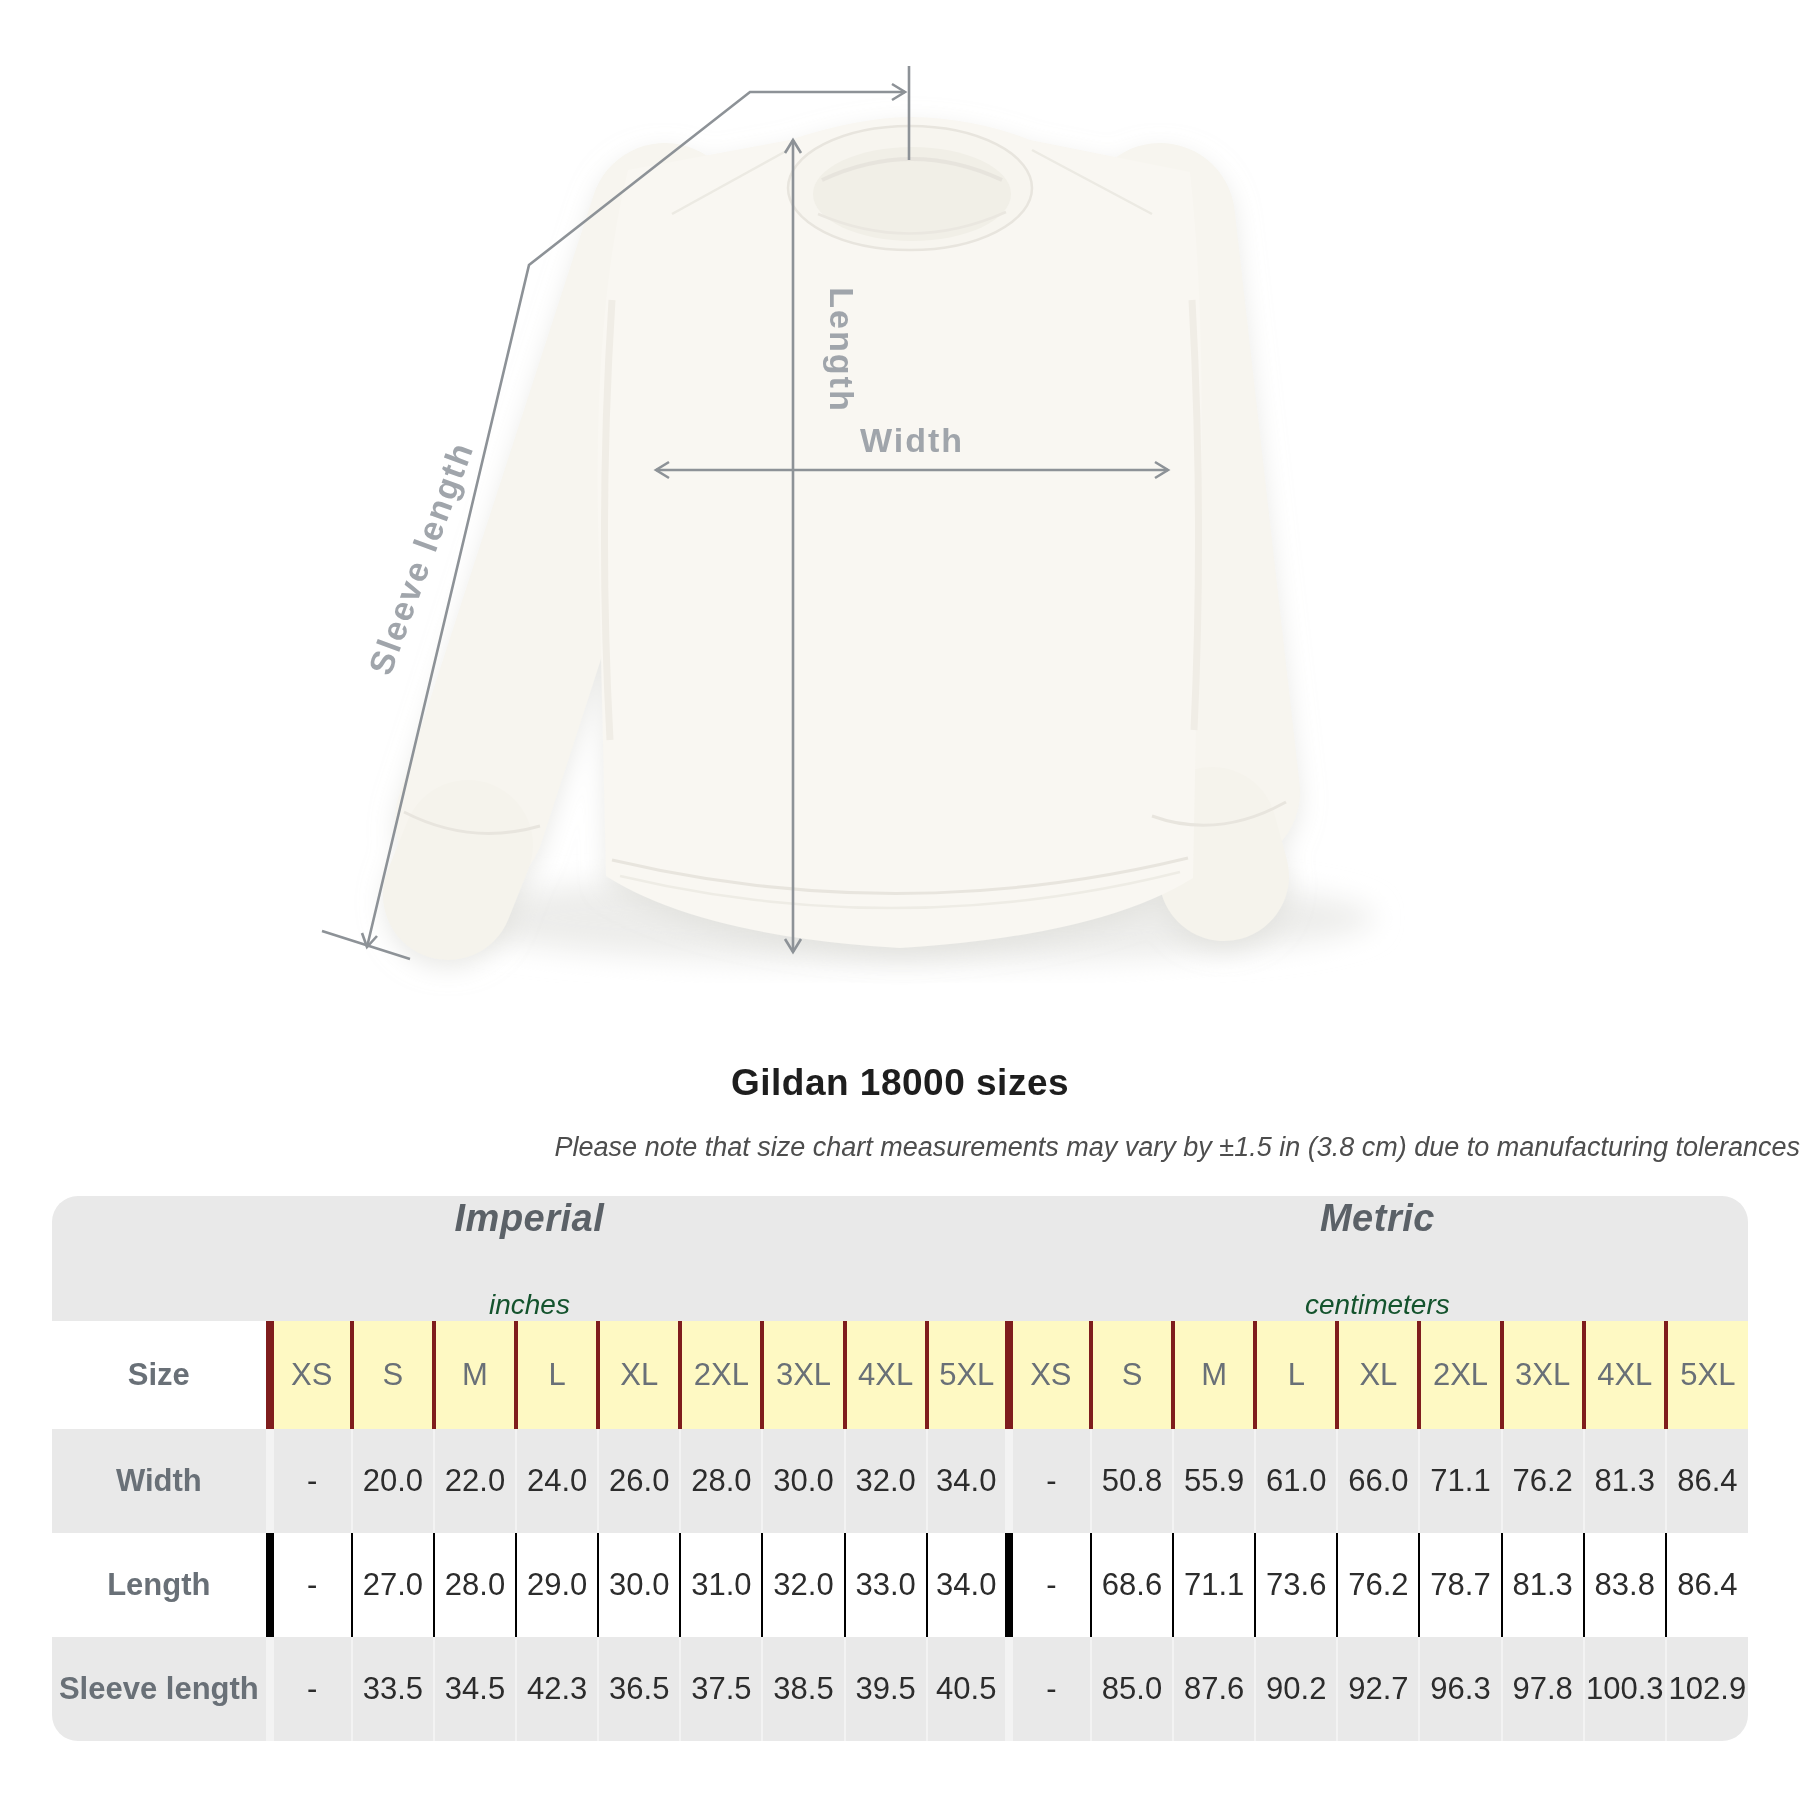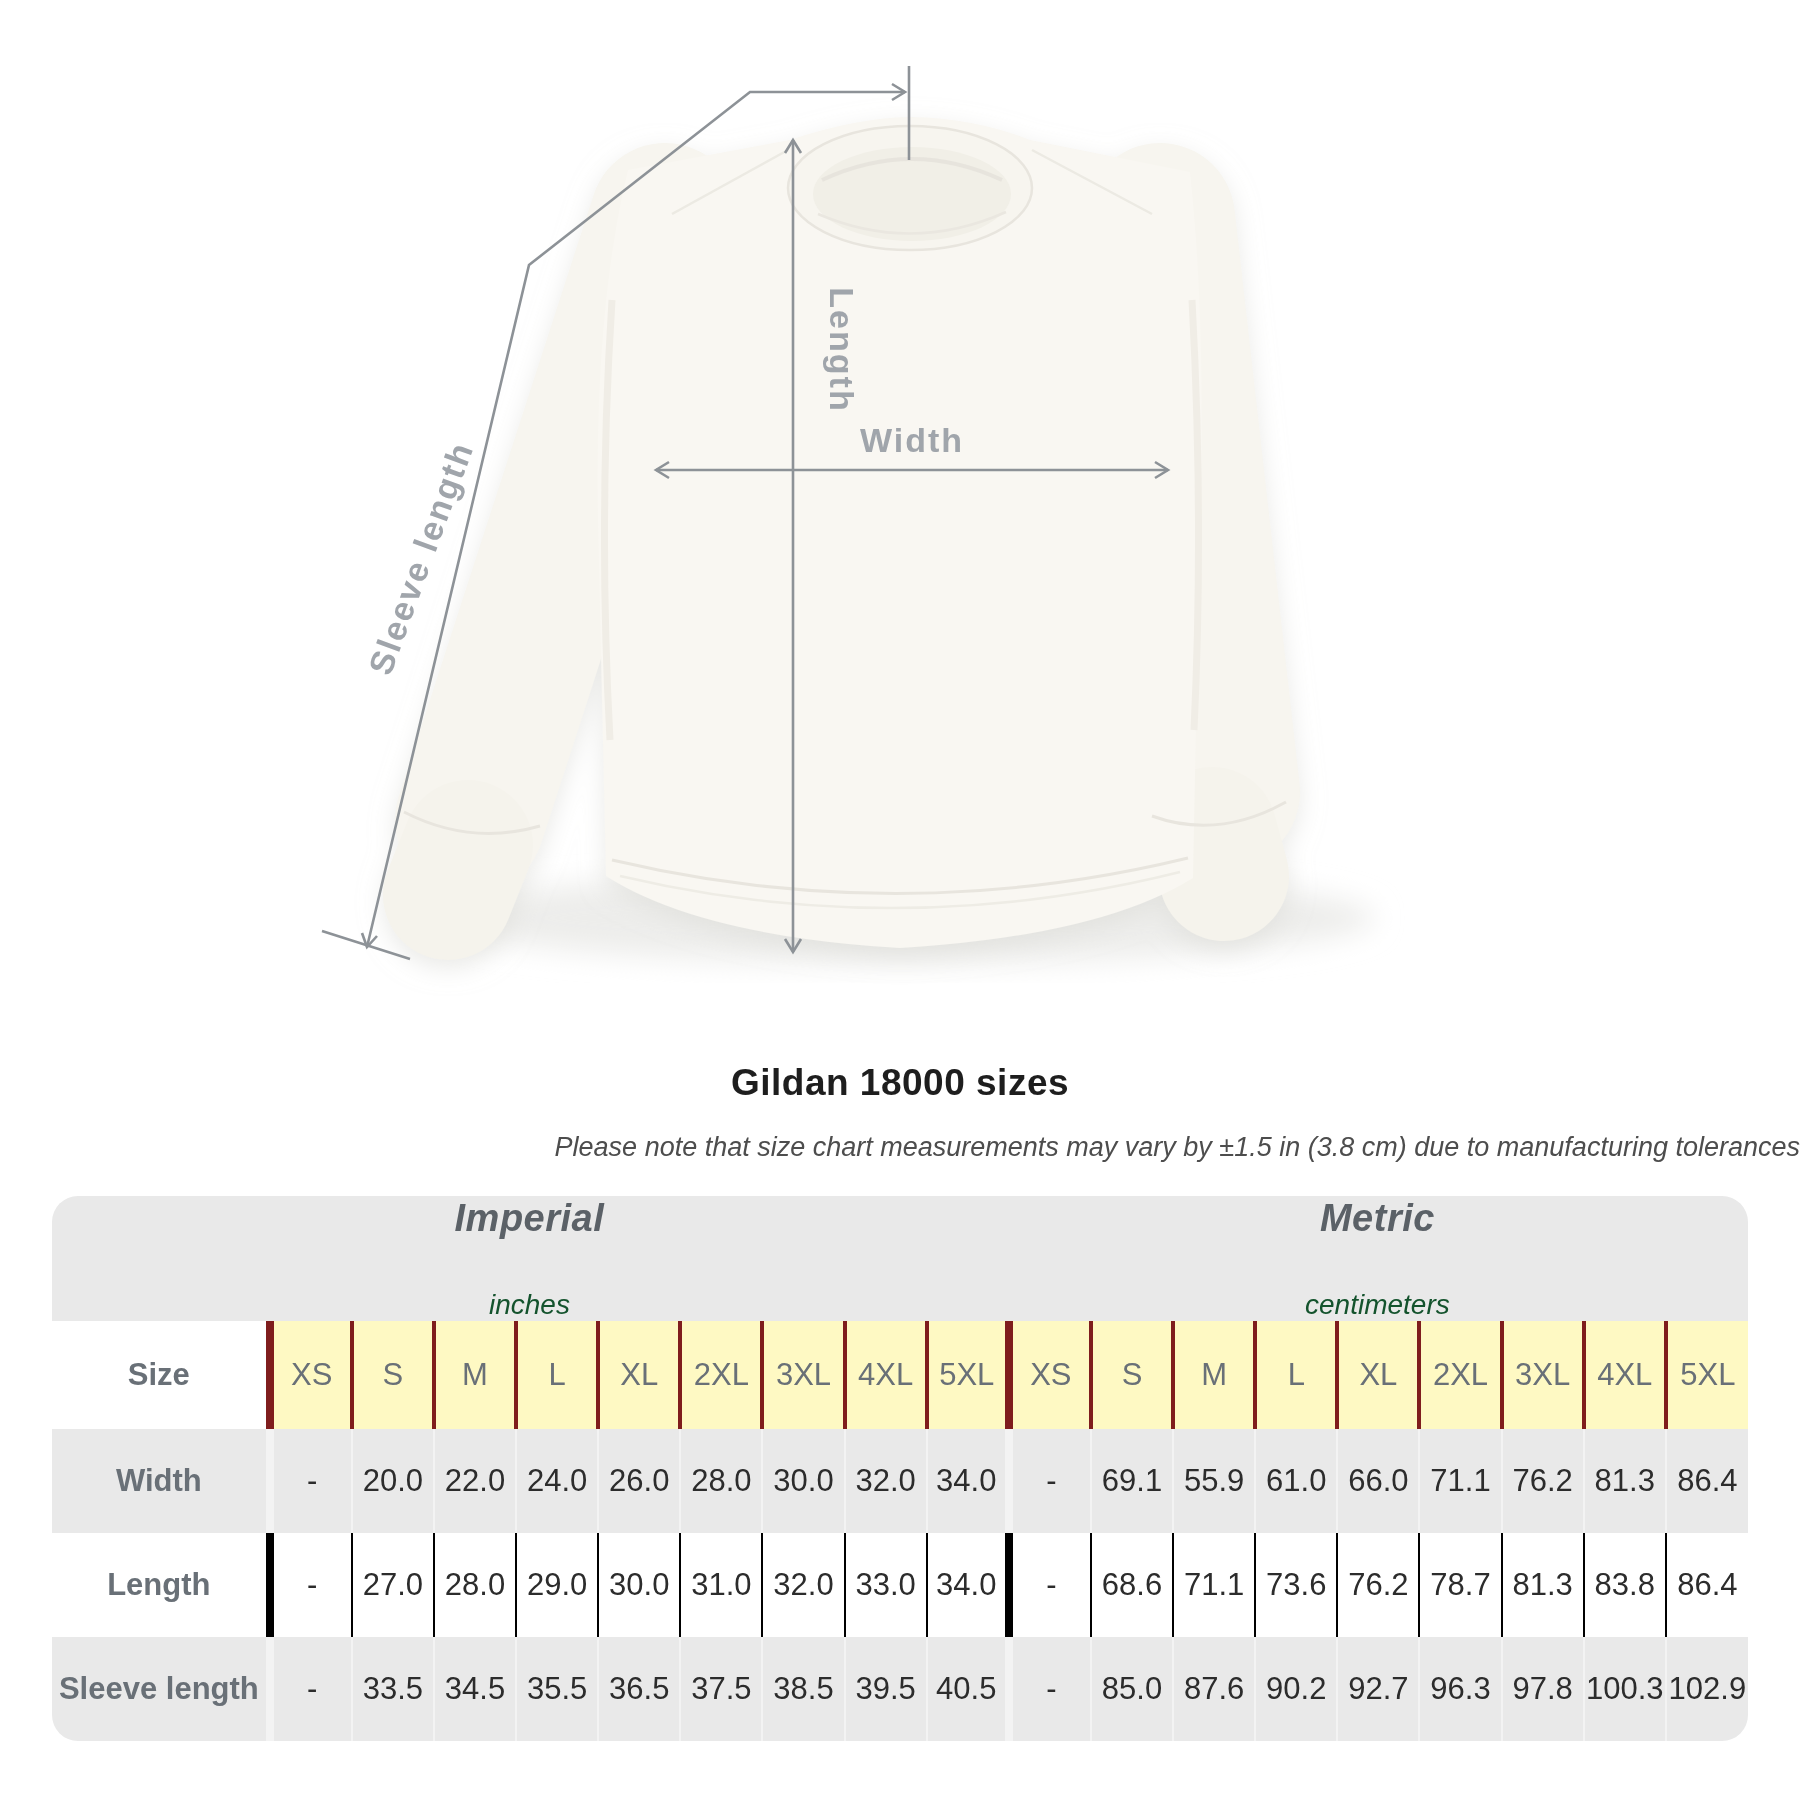--- a/index.html
+++ b/index.html
@@ -173,21 +173,21 @@
             <td class="cell group-start">-</td>
             <td class="cell">20.0</td>
             <td class="cell">22.0</td>
             <td class="cell">24.0</td>
             <td class="cell">26.0</td>
             <td class="cell">28.0</td>
             <td class="cell">30.0</td>
             <td class="cell">32.0</td>
             <td class="cell">34.0</td>
             <td class="cell group-start">-</td>
-            <td class="cell">69.1</td>
+            <td class="cell">50.8</td>
             <td class="cell">55.9</td>
             <td class="cell">61.0</td>
             <td class="cell">66.0</td>
             <td class="cell">71.1</td>
             <td class="cell">76.2</td>
             <td class="cell">81.3</td>
             <td class="cell">86.4</td>
           </tr>
           <tr class="row-white">
             <th class="row-label">Length</th>
@@ -208,21 +208,21 @@
             <td class="cell">78.7</td>
             <td class="cell">81.3</td>
             <td class="cell">83.8</td>
             <td class="cell">86.4</td>
           </tr>
           <tr class="row-gray">
             <th class="row-label">Sleeve length</th>
             <td class="cell group-start">-</td>
             <td class="cell">33.5</td>
             <td class="cell">34.5</td>
-            <td class="cell">35.5</td>
+            <td class="cell">42.3</td>
             <td class="cell">36.5</td>
             <td class="cell">37.5</td>
             <td class="cell">38.5</td>
             <td class="cell">39.5</td>
             <td class="cell">40.5</td>
             <td class="cell group-start">-</td>
             <td class="cell">85.0</td>
             <td class="cell">87.6</td>
             <td class="cell">90.2</td>
             <td class="cell">92.7</td>

